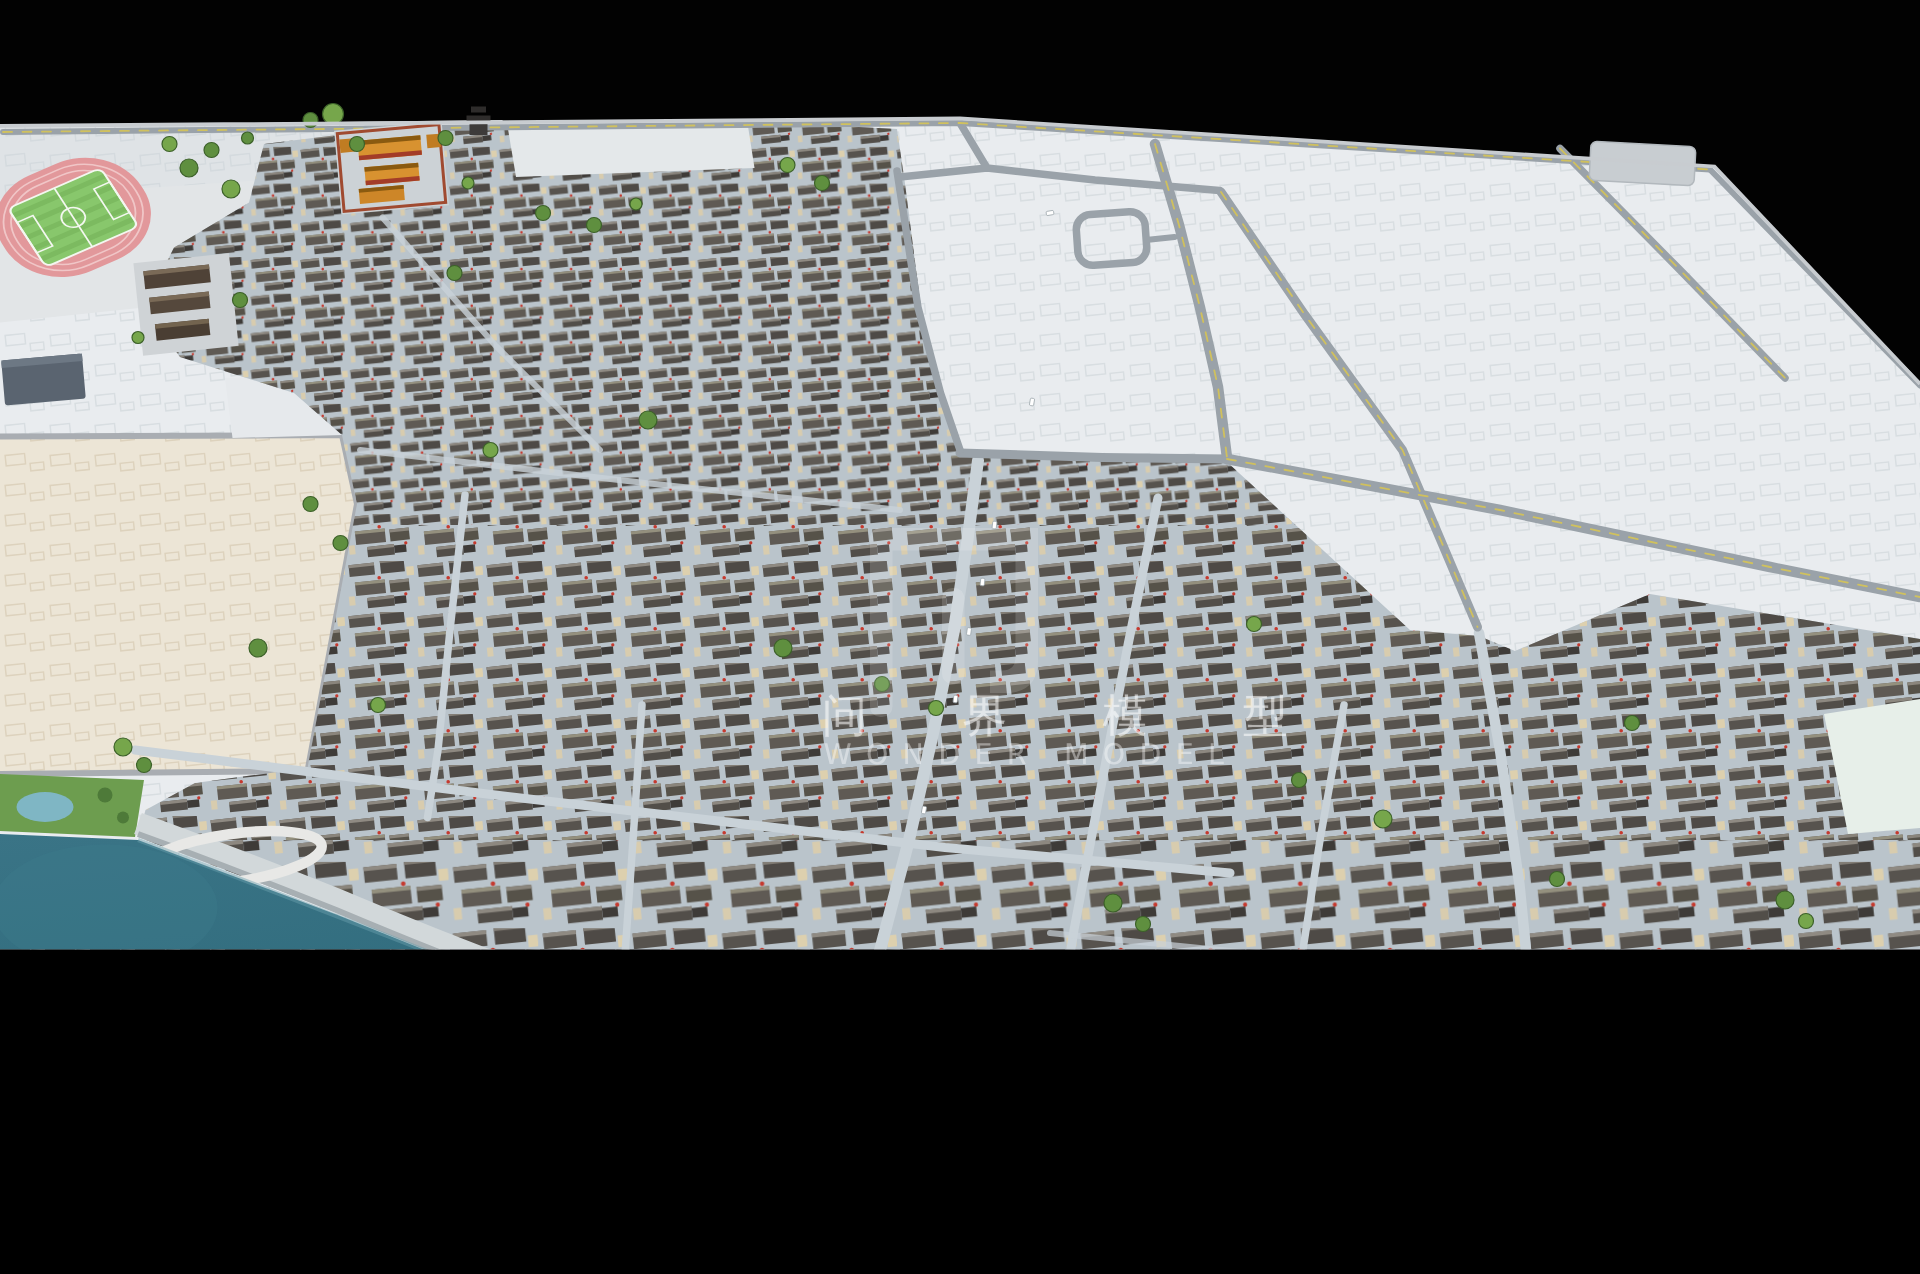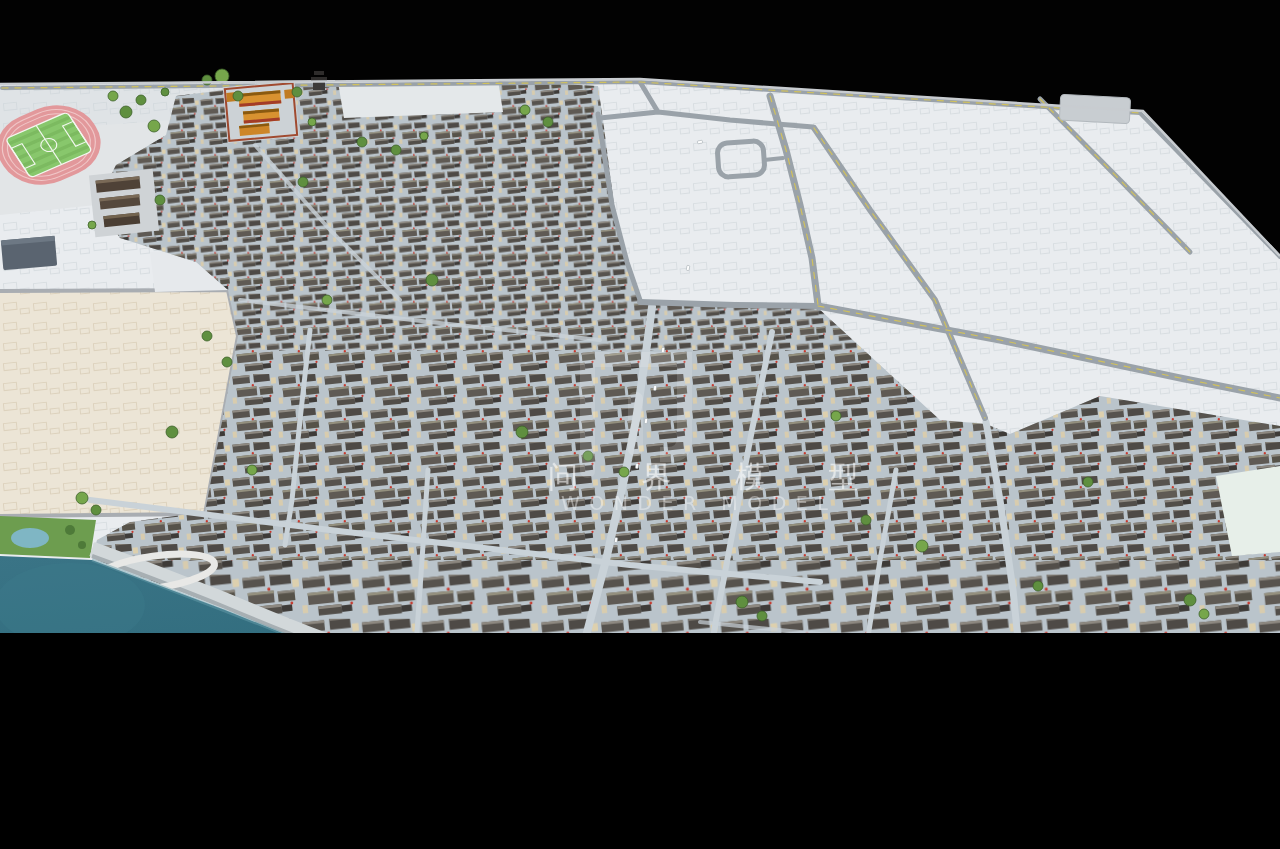--- a/index.html
+++ b/index.html
@@ -2,21 +2,21 @@
 <html style="--bg: #020202; --plan: #e9ecef; --planShade: #dfe3e6; --planLine: #d4dade; --cream: #ece5d6; --creamLine: #ddd2bd; --road: #9aa2a9; --roadYellow: #d6c455; --townBase: #bac4cb; --street: #c9d2d8; --roofDark: #524e49; --roofMid: #5f5a54; --ridge: #8f8a82; --eaveCream: #ddd0ae; --lanternRed: #c5392e; --trackPink: #e2989b; --fieldGreen: #88c76c; --templeOrange: #d89230; --templeRed: #a33c28; --treeGreen: #5f8f3f; --treeLight: #76a64b; --promenade: #d2d8da; --quay: #a7afb3; --hedge: #3a5f2c; --water: #2f6b7c; --waterDeep: #24505f; --parkGreen: #6d9d4f; --pool: #7fb6c4; --pierWood: #c9a86b; --tableWood: #a8835a;"><head>
 <meta charset="utf-8">
 <style>
   html,body{margin:0;padding:0;background:#000;}
   .stage{position:relative;width:1280px;height:633px;overflow:hidden;background:#020202;
          font-family:"DejaVu Sans","Liberation Sans",sans-serif;}
   .stage svg{position:absolute;left:0;top:0;}
   .wm{position:absolute;color:#fff;white-space:nowrap;pointer-events:none;}
   .wm-cn{left:548px;top:457px;font-size:30px;letter-spacing:27px;color:rgba(255,255,255,.52);
          text-shadow:0 0 2px rgba(255,255,255,.15);}
-  .wm-en{left:549px;top:492px;font-size:19px;letter-spacing:9.5px;color:rgba(255,255,255,.40);margin-left:12px;}
+  .wm-en{left:549px;top:492px;font-size:19px;letter-spacing:9.5px;color:rgba(255,255,255,.40);}
 </style>
 </head>
 <body>
 
 <div class="stage">
 
 <svg width="1280" height="849" viewBox="0 0 1280 849">
   <defs>
     <linearGradient id="waterGrad" x1="0" y1="0" x2="0.55" y2="1">
       <stop offset="0" stop-color="#3a7486"></stop>

